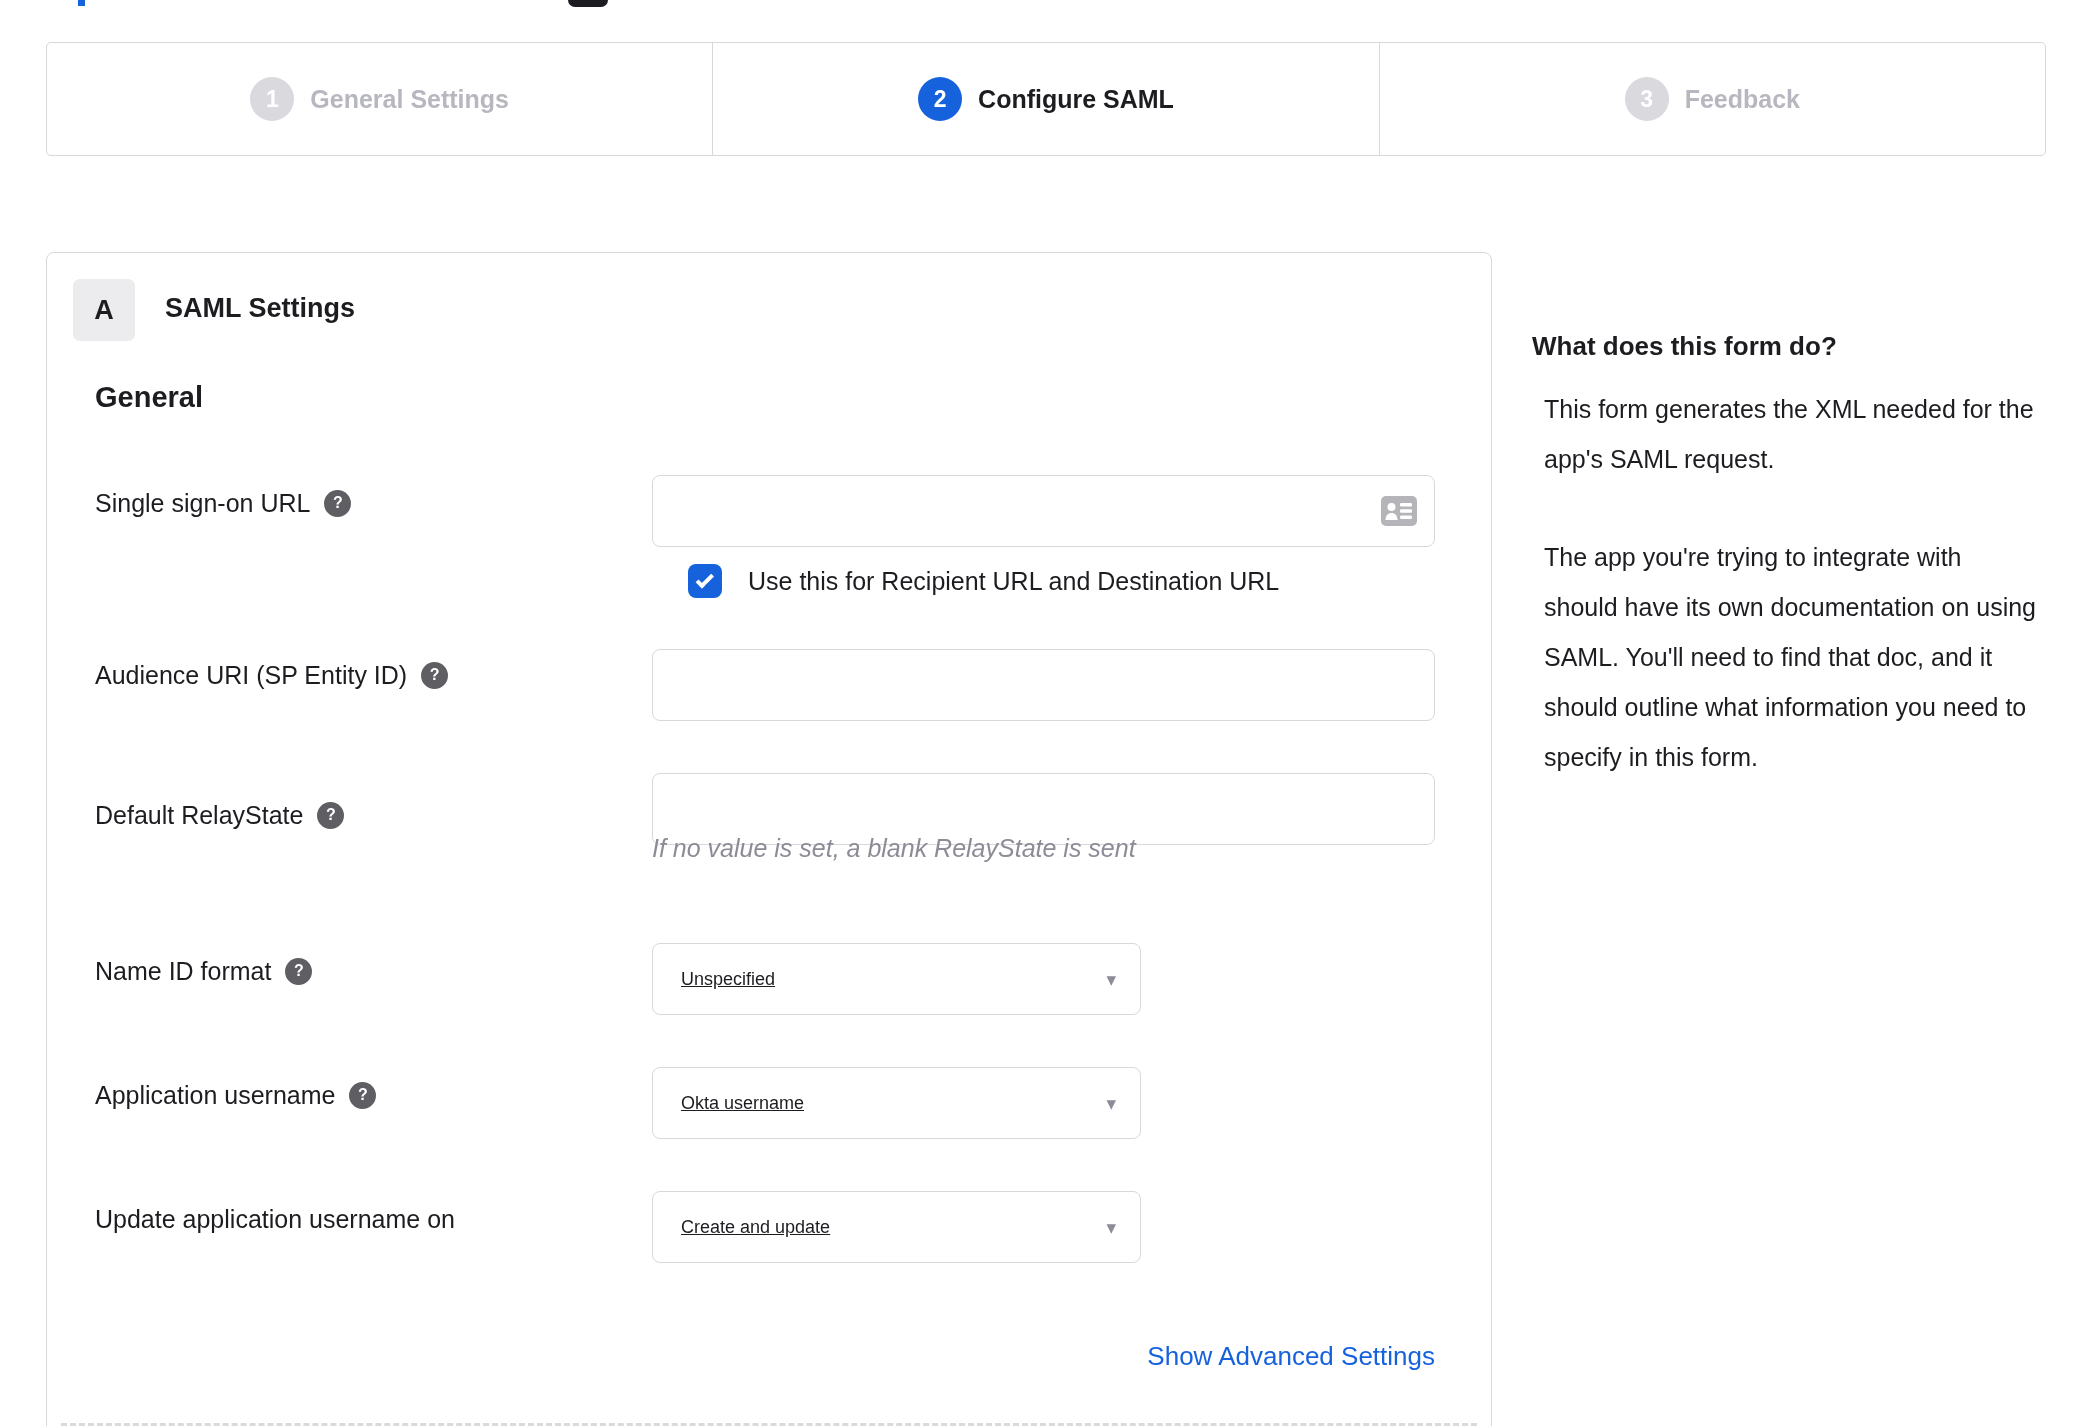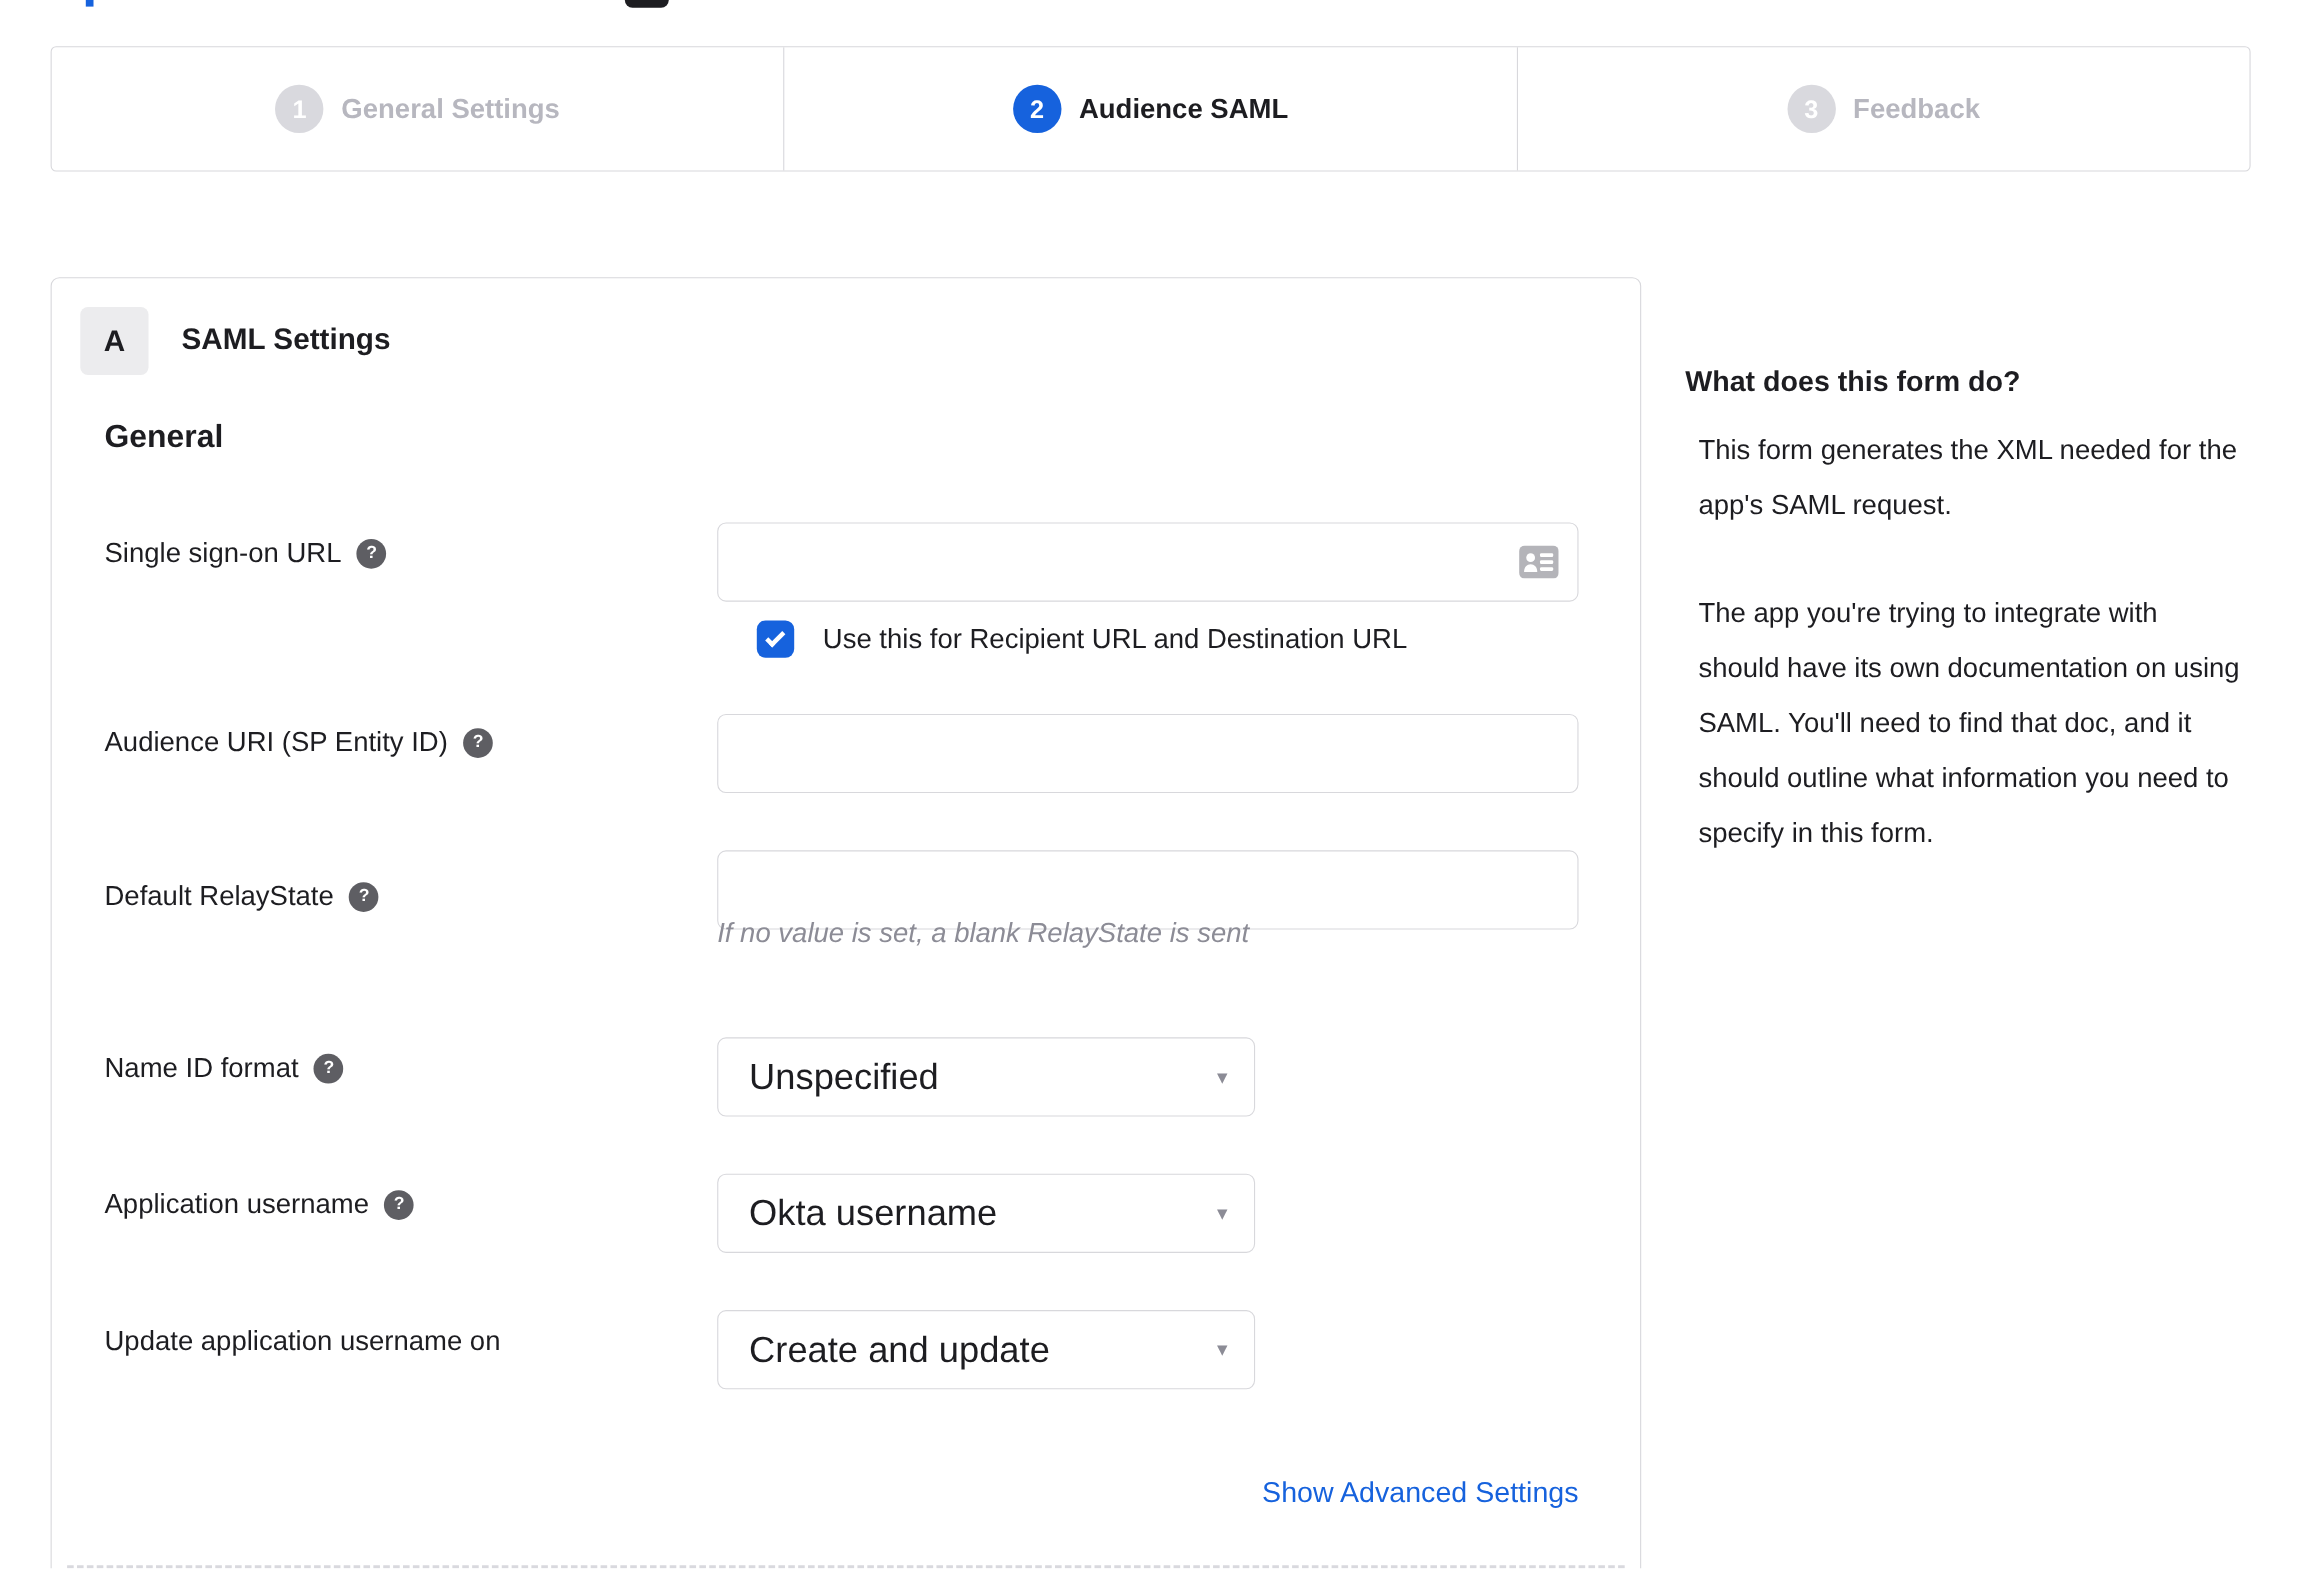--- a/index.html
+++ b/index.html
@@ -53,21 +53,21 @@
 
   .checkbox-row{position:absolute;left:605px;display:flex;align-items:center;gap:26px;height:36px;margin-left:36px;}
   .checkbox{width:34px;height:34px;border-radius:8px;background:var(--accent);display:flex;align-items:center;justify-content:center;cursor:pointer;}
   .checkmark{width:17px;height:9px;border-left:4px solid #fff;border-bottom:4px solid #fff;transform:rotate(-45deg) translate(1px,-2px);}
   .checkbox-label{font-size:25px;color:var(--text-dark);white-space:nowrap;}
 
   .helper-text{position:absolute;left:605px;font-size:25px;color:var(--muted);white-space:nowrap;}
 
   .select{position:absolute;left:605px;width:489px;height:72px;border:1px solid var(--border);border-radius:8px;
     background:#fff;display:flex;align-items:center;justify-content:space-between;padding:0 24px 0 28px;cursor:pointer;}
-  .select-value{font-size:33px;color:var(--text-dark);}
+  .select-value{font-size:18px;color:var(--text-dark);text-decoration:underline;}
   .select-arrow{font-size:19px;color:var(--muted);}
 
   .advanced-link{position:absolute;left:605px;width:783px;text-align:right;font-size:26px;font-weight:500;
     color:var(--accent);cursor:pointer;text-decoration:none;white-space:nowrap;}
 
   .dashed-divider{position:absolute;left:14px;right:14px;top:1170px;border-top:3px dashed var(--circle-inactive);}
 
   
   .r1-label{top:234px;} .r1-input{top:222px;}
   .r1-check{top:310px;}
@@ -91,21 +91,21 @@
   <div class="artifact-blue"></div>
   <div class="artifact-dark"></div>
 
   <div class="stepper">
     <div class="step">
       <span class="step-circle">1</span>
       <span class="step-label">General Settings</span>
     </div>
     <div class="step active">
       <span class="step-circle">2</span>
-      <span class="step-label">Audience SAML</span>
+      <span class="step-label">Configure SAML</span>
     </div>
     <div class="step">
       <span class="step-circle">3</span>
       <span class="step-label">Feedback</span>
     </div>
   </div>
 
   <div class="card">
 
     <div class="section-badge">A</div>

